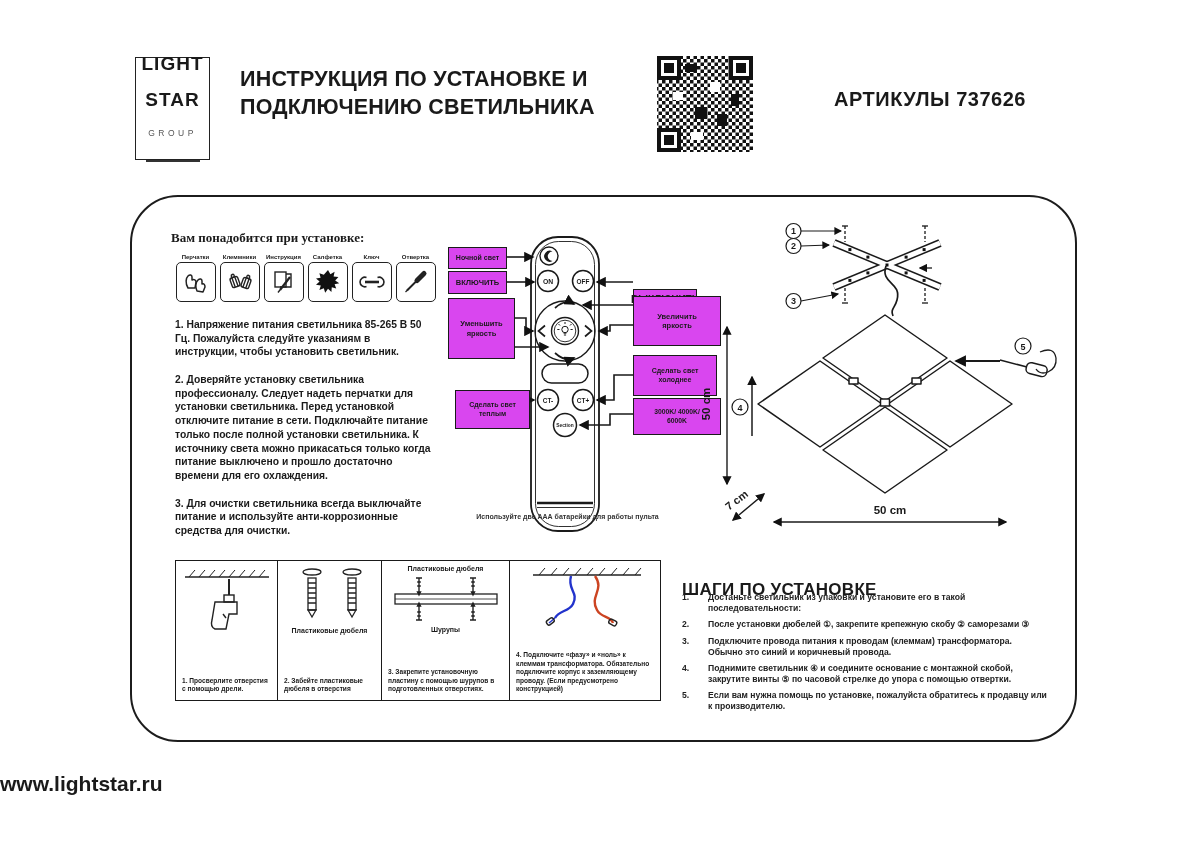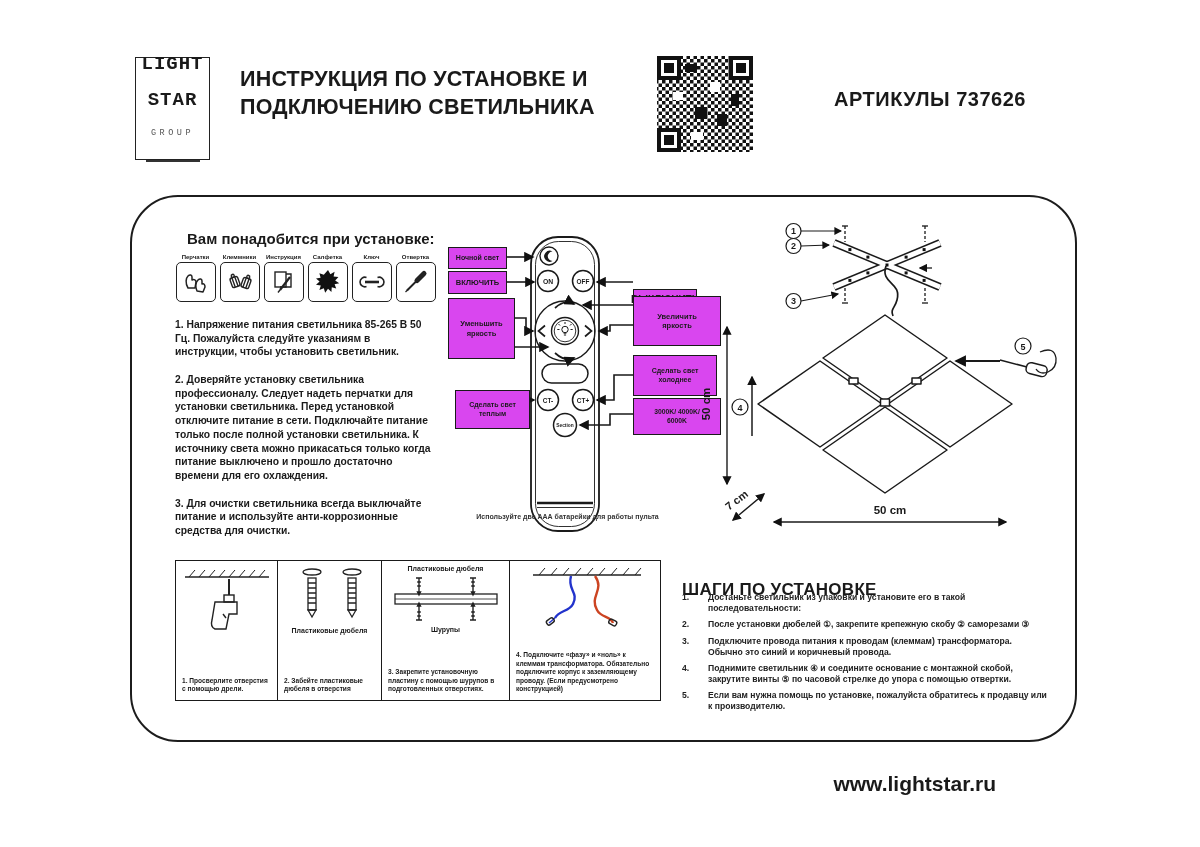--- a/index.html
+++ b/index.html
@@ -1,30 +1,30 @@
 <!DOCTYPE html>
 <html><head>
 <meta charset="utf-8">
 <style>
   html,body{margin:0;padding:0;background:#fff;}
   body{width:1200px;height:847px;position:relative;font-family:"Liberation Sans",sans-serif;color:#1a1a1a;overflow:hidden;}
   .abs{position:absolute;}
   
-  .logo-box{left:135px;top:57px;width:73px;height:101px;border:1.5px solid #222;display:flex;flex-direction:column;align-items:center;justify-content:center;font-family:Liberation Mono, monospace;gap:17px;}
+  .logo-box{left:135px;top:57px;width:73px;height:101px;border:1.5px solid #222;display:flex;flex-direction:column;align-items:center;justify-content:center;font-family:Liberation Sans, sans-serif;gap:17px;}
   .logo-l1,.logo-l2{font-size:19px;font-weight:700;letter-spacing:1px;line-height:.95;}
   .logo-l3{font-size:8.5px;letter-spacing:3.5px;color:#555;margin-top:2px;}
   .flag{width:52px;height:6px;border:1px solid #333;display:flex;margin-top:5px;}
   .flag span{flex:1;}
   .doc-title{left:240px;top:66px;width:400px;font-size:21.5px;font-weight:800;line-height:1.28;letter-spacing:.2px;}
   .series-wrap{left:795px;top:74px;width:270px;text-align:center;}
   .series-line1{font-size:17px;font-weight:700;letter-spacing:.5px;}
   .series-line2{font-size:20px;font-weight:700;margin-top:14px;letter-spacing:.5px;}
   
   .panel{left:130px;top:195px;width:943px;height:543px;border:2px solid #1c1c1c;border-radius:48px;}
-  .tools-head{left:187px;top:230px;font-size:15px;font-weight:700;}
+  .tools-head{left:171px;top:230px;font-size:13px;font-weight:700;font-family:Liberation Serif, serif;}
   .tools-row{left:175px;top:254px;display:flex;gap:3px;}
   .tool{width:41px;display:flex;flex-direction:column;align-items:center;}
   .tool-label{font-size:6px;font-weight:600;margin-bottom:2px;white-space:nowrap;}
   .tool-box{width:38px;height:38px;border:1.5px solid #222;border-radius:5px;display:flex;align-items:center;justify-content:center;}
   .warnings{left:175px;top:318px;width:260px;font-size:10.3px;font-weight:600;line-height:1.33;}
   .warnings p{margin:0 0 14px 0;}
   
   .cbox{border:1.4px solid #1a1a1a;background:#d946ef;display:flex;align-items:center;justify-content:center;text-align:center;font-weight:600;line-height:1.25;}
   .battery-note{left:445px;top:513px;width:245px;text-align:center;font-size:7px;font-weight:600;color:#333;}
   
@@ -33,21 +33,21 @@
   .steps-grid{left:175px;top:560px;width:484px;height:139px;border:1.6px solid #1a1a1a;display:flex;}
   .cell{border-right:1.6px solid #1a1a1a;display:flex;flex-direction:column;align-items:center;padding-top:4px;box-sizing:border-box;}
   .cell:last-child{border-right:none;}
   .cell-label{font-size:7px;font-weight:700;}
   .cell-caption{margin-top:auto;font-size:6.6px;font-weight:600;line-height:1.3;align-self:stretch;padding:0 6px 6px 6px;}
   
   .install-head{left:682px;top:564px;font-size:17px;font-weight:600;letter-spacing:.3px;margin-top:16px;}
   .install-list{left:682px;top:592px;width:366px;font-size:8.6px;line-height:1.3;}
   .step-row{display:grid;grid-template-columns:26px 1fr;margin-bottom:5px;font-weight:600;color:#222;}
   .step-num{font-weight:700;}
-  .footer{left:0;top:772px;width:996px;text-align:right;font-size:21px;font-weight:700;}
+  .footer{left:0;top:772px;width:996px;text-align:left;font-size:21px;font-weight:700;}
   svg text{font-family:"Liberation Sans",sans-serif;}
 </style>
 </head>
 <body>
 
 <div class="abs logo-box">
   <div class="logo-l1">LIGHT</div>
   <div class="logo-l2">STAR</div>
   <div class="logo-l3">GROUP</div>
   <div class="flag">

